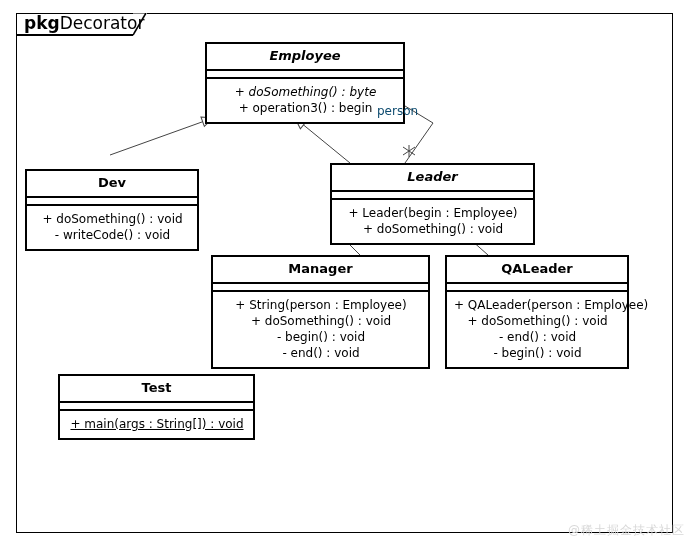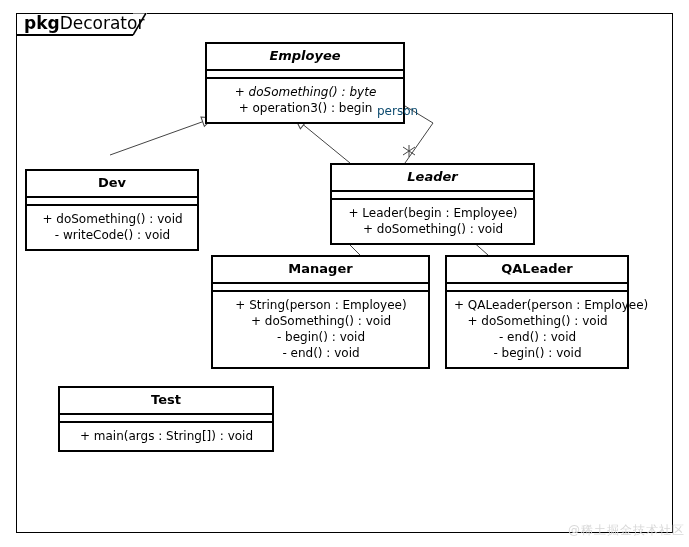--- a/index.html
+++ b/index.html
@@ -99,21 +99,21 @@
     padding: 5px 6px 6px 7px;
     text-align: center;
   }
   .op {
     font-size: 12px;
     color: #000;
     line-height: 16px;
     white-space: nowrap;
   }
   .op.abstract { font-style: italic; }
-  .op.static  { }
+  .op.static  { text-decoration: underline; }
 
   
   .edge-label {
     position: absolute;
     font-size: 12px;
     color: #0c4a6e;
     z-index: 2;
     white-space: nowrap;
   }
 
@@ -230,21 +230,21 @@
     <div class="cls-sep"></div>
     <div class="cls-attrs"></div>
     <div class="cls-ops">
       <div class="op">+ QALeader(person : Employee)</div>
       <div class="op">+ doSomething() : void</div>
       <div class="op">- end() : void</div>
       <div class="op">- begin() : void</div>
     </div>
   </div>
 
-  <div class="cls" style="left:58px;top:386px;width:216px;">
+  <div class="cls" style="left:58px;top:374px;width:197px;">
     <div class="cls-name">Test</div>
     <div class="cls-sep"></div>
     <div class="cls-attrs"></div>
     <div class="cls-ops">
       <div class="op static">+ main(args : String[]) : void</div>
     </div>
   </div>
 
   <div class="edge-label" style="left:377px;top:104px;">person</div>
 

